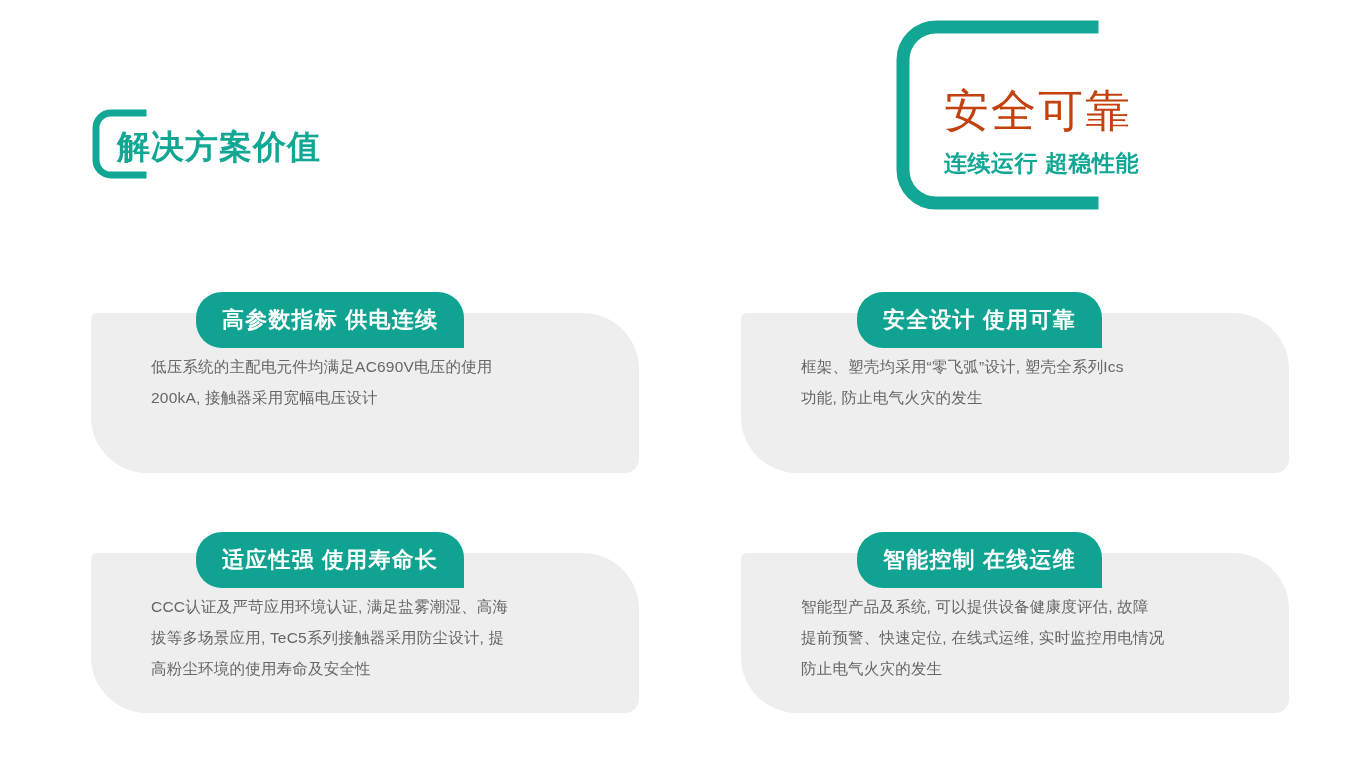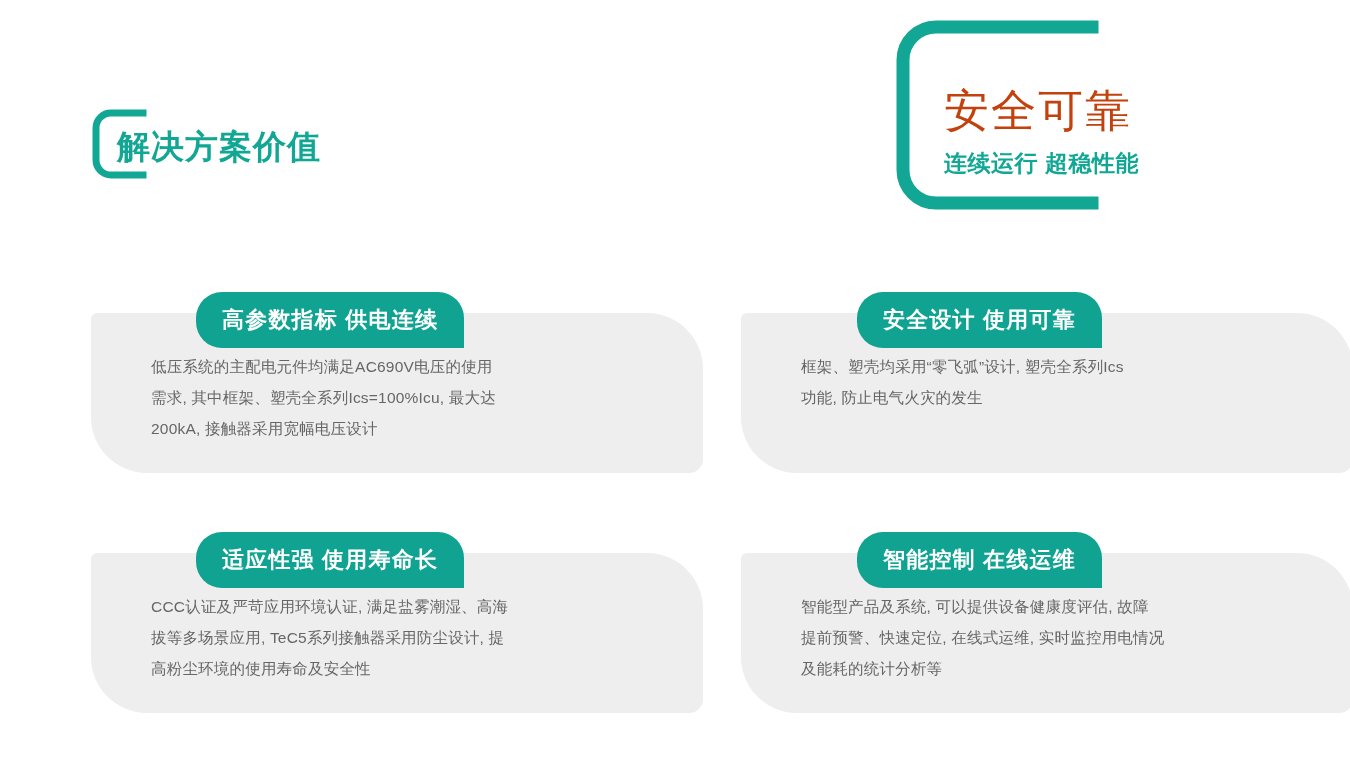--- a/index.html
+++ b/index.html
@@ -85,21 +85,21 @@
     color: #12a794;
     letter-spacing: 0.5px;
     white-space: nowrap;
     line-height: 30px;
     text-align: center;
   }
 
   
   .card {
     position: absolute;
-    width: 612px;
+    width: 548px;
     height: 160px;
     background: #eeeeee;
     border-radius: 6px 56px 14px 56px;
   }
   .card-body {
     position: absolute;
     left: 60px;
     top: 38px;
     width: 420px;
     font-size: 15.5px;
@@ -159,21 +159,20 @@
     <svg class="bracket" width="285" height="190" viewBox="0 0 285 190" aria-hidden="true">
       <path d="M196 7 H40 A33 33 0 0 0 7 40 V150 A33 33 0 0 0 40 183 H196" fill="none" stroke="#12a794" stroke-width="13" stroke-linecap="square"></path>
     </svg>
     <div class="hr-title">安全可靠</div>
     <div class="hr-sub">连续运行 超稳性能</div>
   </div>
 
   <div class="card" id="card-1">
     <div class="card-body">
       <p>低压系统的主配电元件均满足AC690V电压的使用</p>
-      <p>需求, 其中框架、塑壳全系列Ics=100%Icu, 最大达</p>
       <p>200kA, 接触器采用宽幅电压设计</p>
     </div>
   </div>
   <div class="pill" id="pill-1">
     <span class="pill-label">高参数指标 供电连续</span>
   </div>
 
   <div class="card" id="card-2">
     <div class="card-body">
       <p>框架、塑壳均采用“零飞弧”设计, 塑壳全系列Ics</p>
@@ -192,20 +191,20 @@
     </div>
   </div>
   <div class="pill" id="pill-3">
     <span class="pill-label">适应性强 使用寿命长</span>
   </div>
 
   <div class="card" id="card-4">
     <div class="card-body">
       <p>智能型产品及系统, 可以提供设备健康度评估, 故障</p>
       <p>提前预警、快速定位, 在线式运维, 实时监控用电情况</p>
-      <p>及能耗的统计分析等</p>
+      <p>防止电气火灾的发生</p>
     </div>
   </div>
   <div class="pill" id="pill-4">
     <span class="pill-label">智能控制 在线运维</span>
   </div>
 
 </div>
 
 </body></html>

